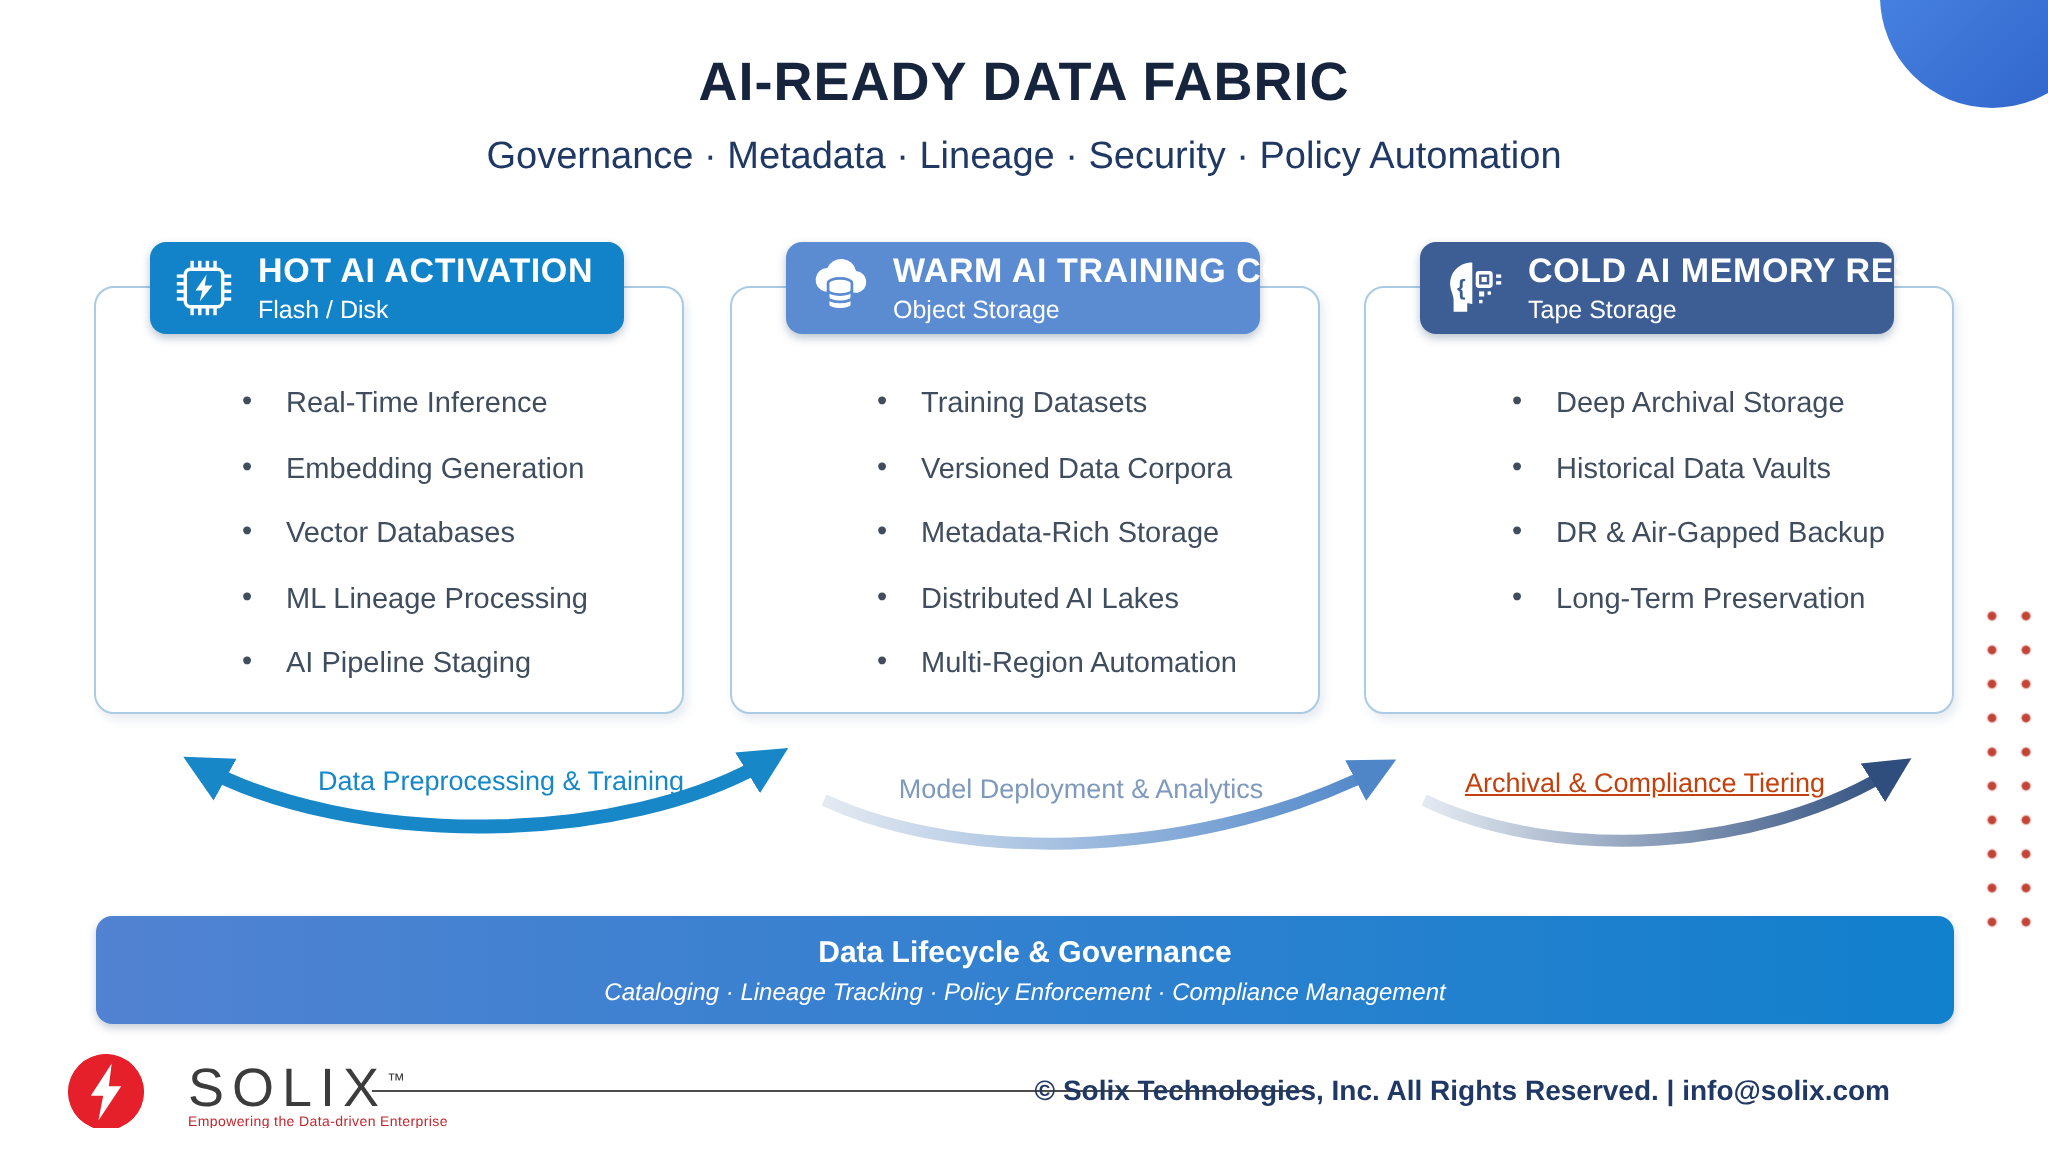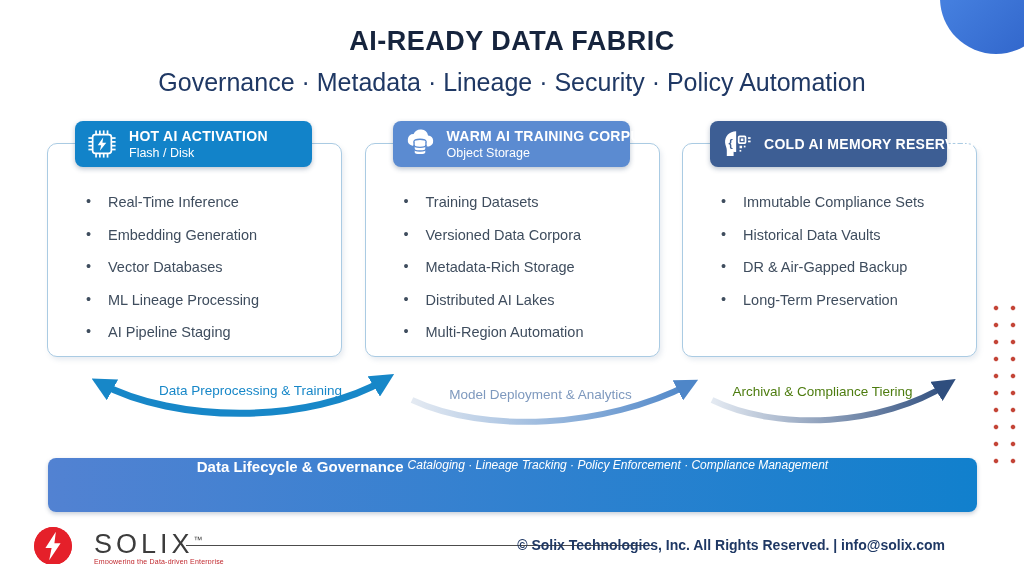--- a/index.html
+++ b/index.html
@@ -11,53 +11,53 @@
   .accent-circle { position:absolute; top:-58px; right:-28px; width:112px; height:112px;
     border-radius:50%; background:linear-gradient(135deg,#4E8BE8,#2E62C8); }
   .dot-grid { position:absolute; left:988px; top:300px; width:36px; height:172px;
     background-image:radial-gradient(circle at 8px 8px, rgba(192,57,43,0.95) 1.7px, rgba(192,57,43,0.25) 2.4px, transparent 3px);
     background-size:17px 17px; }
 
   
   .page-title { position:absolute; top:26px; left:0; width:100%; text-align:center;
     font-size:27px; font-weight:bold; letter-spacing:0.5px; color:#16243D; }
   .page-subtitle { position:absolute; top:68px; left:0; width:100%; text-align:center;
-    font-size:25px; color:#1F3864; }
+    font-size:19px; color:#1F3864; }
 
   
   .tiers { position:absolute; top:121px; left:47px; width:930px; display:flex; justify-content:space-between; }
   .tier { width:295px; position:relative; padding-top:22px; }
   .tier-body { background:#fff; border:1.5px solid #AACBE3; border-radius:10px; height:214px;
-    box-shadow:2px 3px 5px rgba(100,130,160,0.15); }
+    box-shadow:2px 3px 5px rgba(100,130,160,0.15);padding-left:35px; }
   .tier-header { position:absolute; top:0; left:28px; right:30px; height:46px; border-radius:8px;
     display:flex; align-items:center; gap:10px; padding:0 10px; color:#fff;
     box-shadow:0 2px 5px rgba(30,60,100,0.3); }
   .tier-hot  .tier-header { background:#1283C9; }
   .tier-warm .tier-header { background:#5B8BD1; }
   .tier-cold .tier-header { background:#3D5E94; }
   .tier-header-text { display:flex; flex-direction:column; justify-content:center; }
-  .tier-name { font-size:14px; font-weight:bold; letter-spacing:0.3px; white-space:nowrap; }
+  .tier-name { font-size:17px; font-weight:bold; letter-spacing:0.3px; white-space:nowrap; }
   .tier-storage { font-size:12.5px; margin-top:2px; }
   .tier-icon { flex:0 0 auto; width:34px; height:34px; }
   .tier-list { list-style:none; margin:50px 0 0; padding:0 8px 0 38px; }
   .tier-list li { position:relative; padding-left:22px; margin-bottom:16.5px;
     font-size:14.5px; color:#3F4D5E; }
   .tier-list li::before { content:"•"; position:absolute; left:0; top:-1px; color:#3F4D5E; }
 
   
   .flows-svg { position:absolute; top:360px; left:0; width:1024px; height:92px; }
   .flow-label { position:absolute; text-align:center; font-size:13.5px; }
   .flow-label-1 { left:128px; width:245px; top:383px; color:#1787C8; }
   .flow-label-2 { left:418px; width:245px; top:387px; color:#7E99BE; }
-  .flow-label-3 { left:700px; width:245px; top:384px; color:#4d7c0f; }
+  .flow-label-3 { left:700px; width:245px; top:384px; color:#c2410c;text-decoration:underline; }
 
   
   .gov-bar { position:absolute; top:458px; left:48px; width:929px; height:54px; border-radius:8px;
     background:linear-gradient(90deg,#5282D2,#1180CD); color:#fff; text-align:center;
-    display:flex; flex-direction:row; justify-content:center; gap:4px;
+    display:flex; flex-direction:column; justify-content:center; gap:4px;
     box-shadow:0 2px 4px rgba(30,60,100,0.25); }
   .gov-title { font-size:15px; font-weight:bold; }
   .gov-subtitle { font-size:12px;font-style:italic; }
 
   
   .footer-logo { position:absolute; left:34px; top:527px; display:flex; align-items:center; gap:22px; }
   .logo-mark { width:38px; height:38px; border-radius:50%; background:#E5202A; flex:0 0 auto; }
   .logo-text-block { display:flex; flex-direction:column; }
   .logo-word { font-size:27px; letter-spacing:4px; color:#3C3C3C; line-height:26px; }
   .logo-word sup { font-size:9px; letter-spacing:0; color:#3C3C3C; }
@@ -140,21 +140,21 @@
         <div class="tier-header-text">
           <div class="tier-name">WARM AI TRAINING CORPUS</div>
           <div class="tier-storage">Object Storage</div>
         </div>
       </div>
     </div>
 
     <div class="tier tier-cold">
       <div class="tier-body">
         <ul class="tier-list">
-          <li>Immutable Compliance Sets</li>
+          <li>Deep Archival Storage</li>
           <li>Historical Data Vaults</li>
           <li>DR &amp; Air-Gapped Backup</li>
           <li>Long-Term Preservation</li>
         </ul>
       </div>
       <div class="tier-header">
         <svg class="tier-icon" viewBox="0 0 40 40">
           <path d="M19 5 C11 5 5.5 11 6 18.5 c0.3 3.5 2 5.5 2 8.5 l0 7 h8 v-5 c1.5 0.4 3 0.4 3 0.4 z" fill="#fff"></path>
           <text x="10" y="24" font-size="13" font-weight="bold" fill="#3D5E94" font-family="Liberation Sans, sans-serif">{</text>
           <g fill="#fff">
@@ -162,20 +162,21 @@
             <rect x="24.5" y="13.5" width="3" height="3"></rect>
             <rect x="33" y="12" width="3" height="2"></rect>
               <rect x="33" y="16" width="3" height="2"></rect>
             <rect x="23" y="22" width="3" height="3"></rect>
               <rect x="28" y="22" width="2" height="2"></rect>
             <rect x="23" y="27" width="2" height="2"></rect>
           </g>
         </svg>
         <div class="tier-header-text">
           <div class="tier-name">COLD AI MEMORY RESERVOIR</div>
+          <div class="tier-storage">Tape Storage</div>
         </div>
       </div>
     </div>
   </div>
 
   <svg class="flows-svg" viewBox="0 0 1024 92">
     <defs>
       <marker id="ah1" viewBox="0 0 10 10" refX="6" refY="5" markerWidth="3.4" markerHeight="3.4" orient="auto-start-reverse">
         <path d="M0 0 L10 5 L0 10 z" fill="#1787C8"></path>
       </marker>

